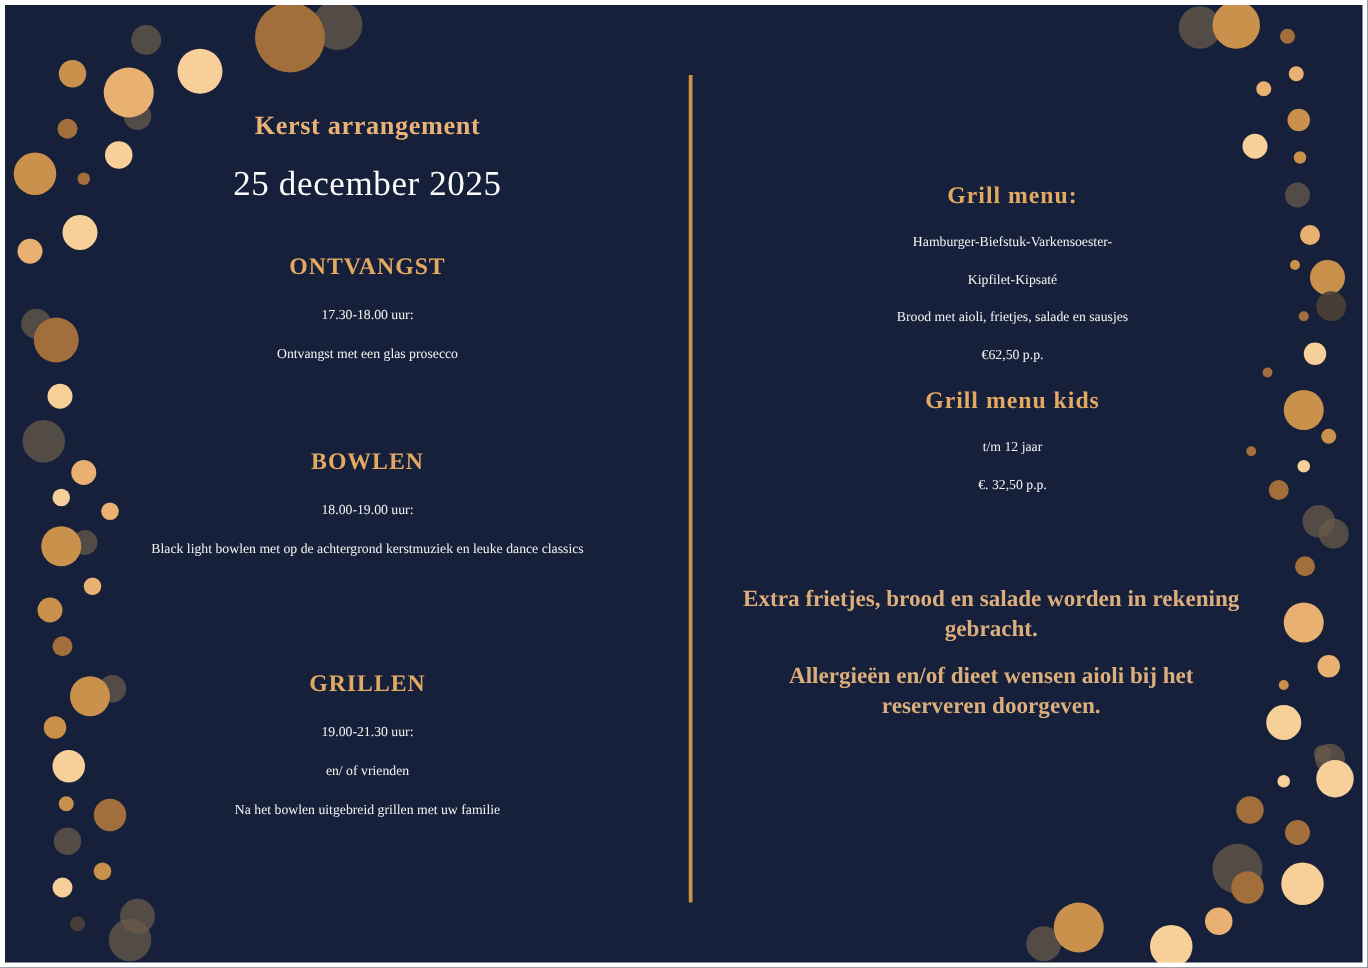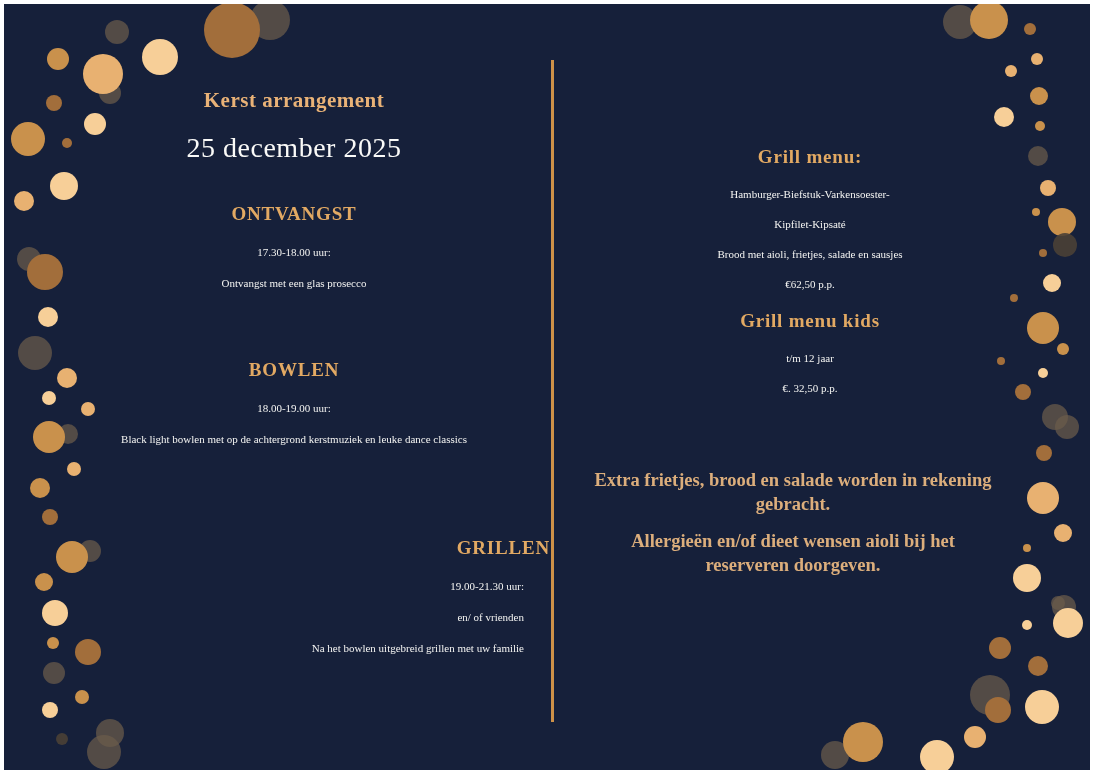--- a/index.html
+++ b/index.html
@@ -60,21 +60,21 @@
     margin-bottom:12px;
   }
   .sec .line{
     font-size:11px;line-height:30px;
     max-width:460px;margin:0 auto;
   }
   .sec .line + .line{margin-top:1px;}
 
   .left-col .sec-1{top:203px;}
   .left-col .sec-2{top:359px;}
-  .left-col .sec-3{top:537px;text-align:right;}
+  .left-col .sec-3{top:537px;}
 
   .right-col .sec-1{top:146px;}
   .right-col .sec-2{top:298px;margin-top:12px;}
   .right-col .sec .line{line-height:29px;}
 
   .notes{
     position:absolute;left:9px;top:468px;width:400px;
     text-align:center;
   }
   .note{

